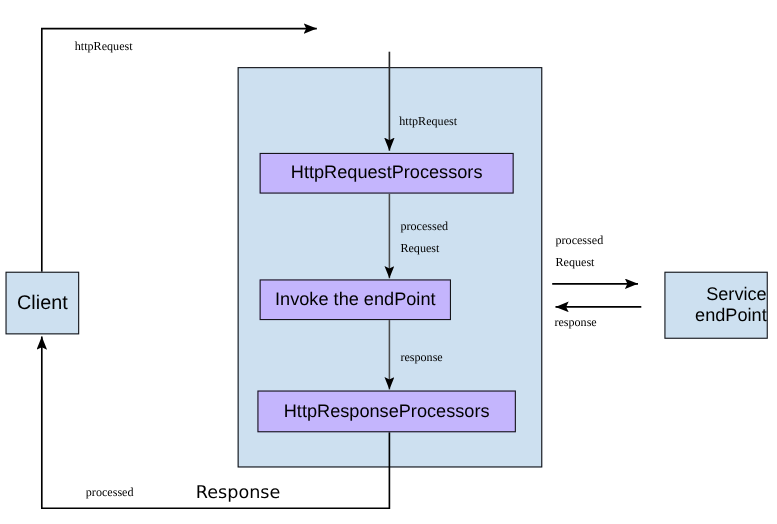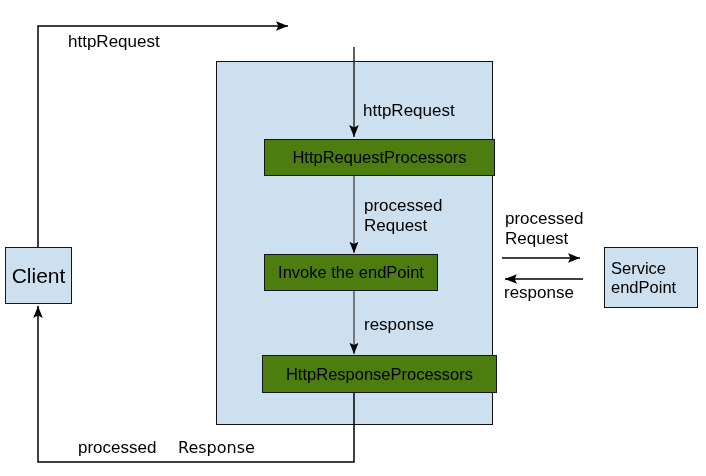--- a/index.html
+++ b/index.html
@@ -32,51 +32,50 @@
     border: 1.4px solid #16161a;
     display: flex;
     align-items: center;
     justify-content: center;
     color: #000000;
     font-family: "Liberation Sans", sans-serif;
   }
   .label {
     position: absolute;
     color: #000000;
-    font-family: Liberation Sans, sans-serif;
-    font-size: 17px;
+    font-family: Liberation Serif, serif;
+    font-size: 11px;
     line-height: 20px;
     white-space: pre;
   }
   .label.two-line {
     white-space: pre-line;
     text-align: left;
   }
   .container-box {
     position: absolute;
     box-sizing: border-box;
     background: #cde0f0;
     border: 1.6px solid #101014;
   }
   .inner-box {
     position: absolute;
     box-sizing: border-box;
-    background: #4d7c0f;
+    background: #c4b5fd;
     border: 1.3px solid #16161a;
     display: flex;
     align-items: center;
     justify-content: center;
     font-size: 16.5px;
     color: #000000;
-    margin-left: 28px;
   }
   .service-text {
     font-size: 16.5px;
     line-height: 19px;
-    text-align: left;
+    text-align: right;
     white-space: pre-line;
     padding-left: 6px;
     width: 100%;
     box-sizing: border-box;
   }
   .resp-strong {
     font-family: "DejaVu Sans", sans-serif;
     font-size: 16px;
   }
 </style>
@@ -116,21 +115,21 @@
 
     <g>
       <path d="M502,258 L580,258" stroke="#000000" stroke-width="1.5" fill="none" marker-end="url(#arrowEnd)"></path>
     </g>
 
     <g>
       <path d="M583,279 L505,279" stroke="#000000" stroke-width="1.5" fill="none" marker-end="url(#arrowEnd)"></path>
     </g>
   </svg>
 
-  <div class="node" style="left:5px; top:247px; width:67px; height:57px; font-size:21px;">
+  <div class="node" style="left:5px; top:247px; width:67px; height:57px; font-size:18px;">
     <span>Client</span>
   </div>
 
 
   <div class="label" style="left:68px; top:32px;">httpRequest</div>
 
   <div class="label" style="left:363px; top:101px;">httpRequest</div>
 
   <div class="inner-box" style="left:236px; top:139px; width:231px; height:37px;">
     <span>HttpRequestProcessors</span>

